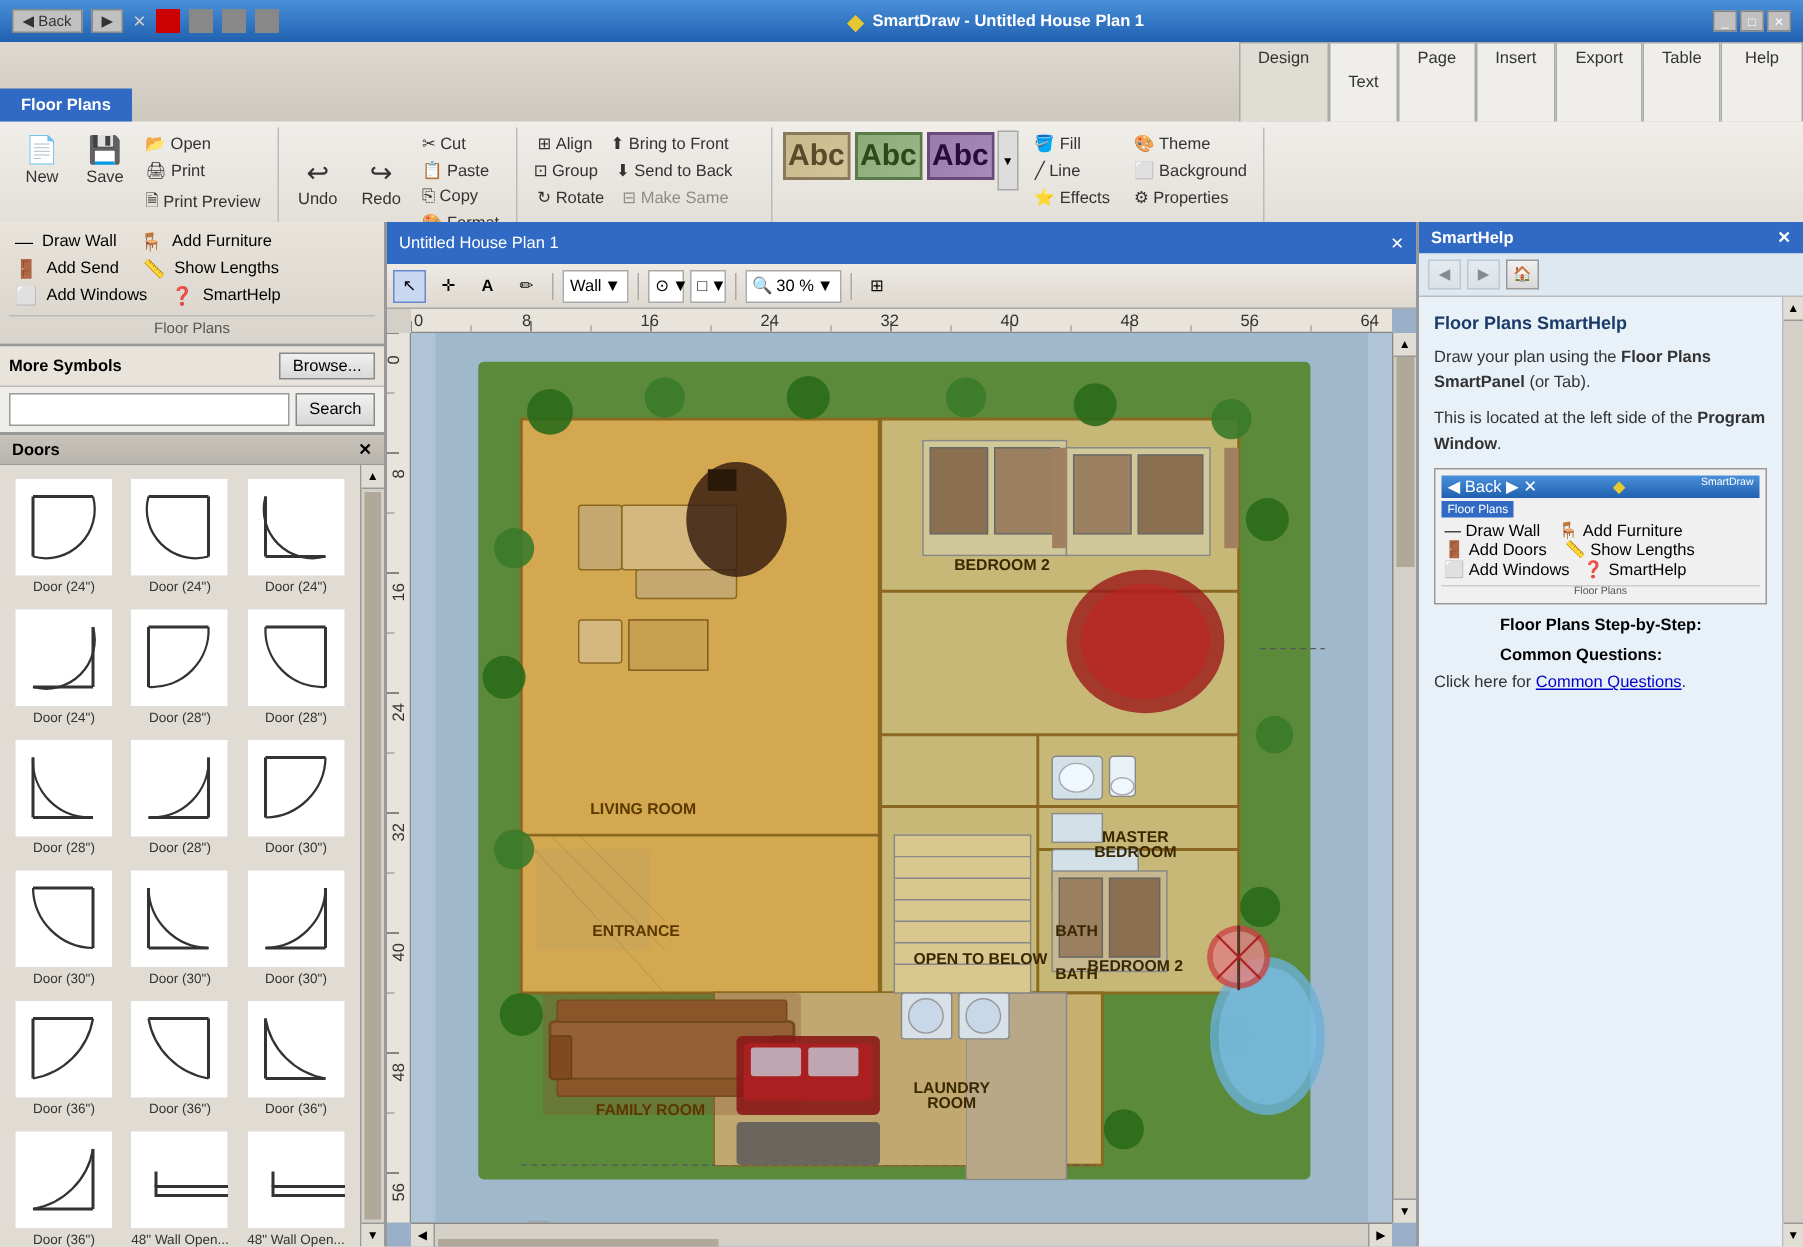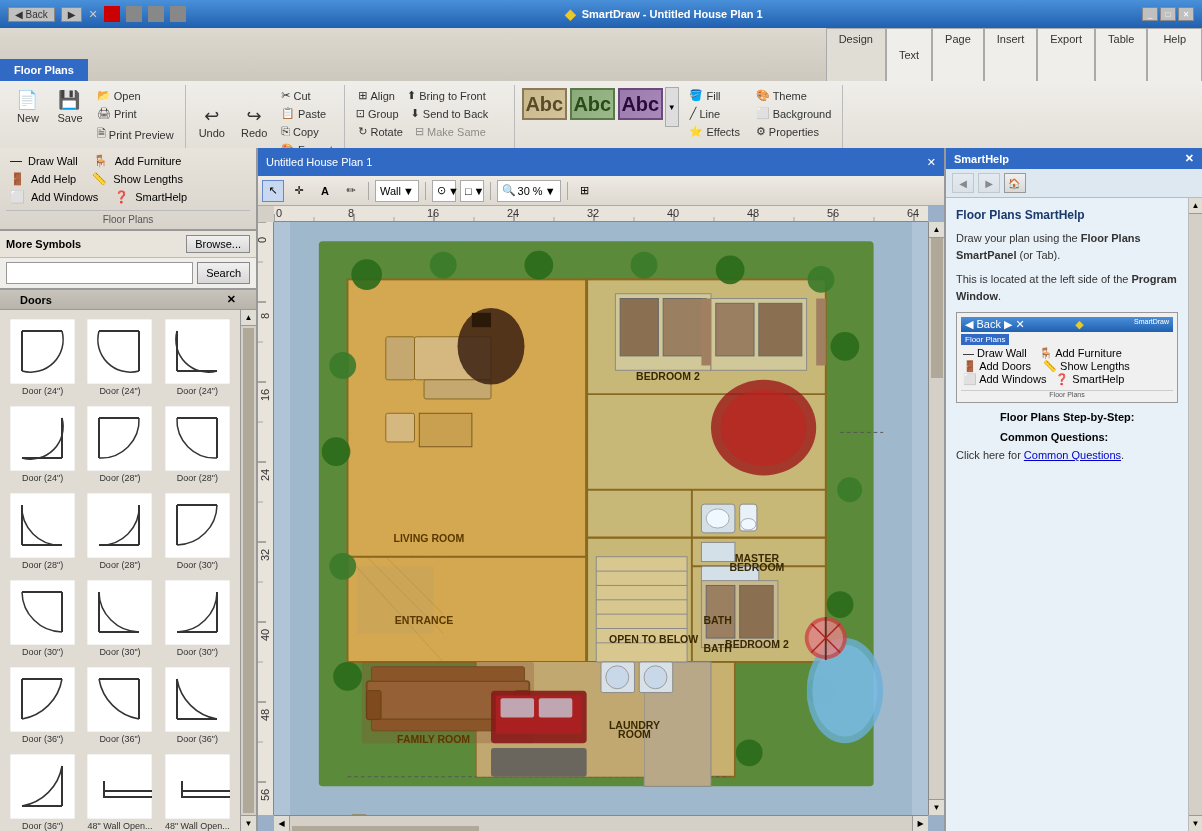--- a/index.html
+++ b/index.html
@@ -358,21 +358,21 @@
         <span>Draw Wall</span>
       </div>
       <div class="fp-item">
         <span style="font-size:12px;">🪑</span>
         <span>Add Furniture</span>
       </div>
     </div>
     <div style="display:flex;gap:8px;flex-wrap:wrap;">
       <div class="fp-item">
         <span style="font-size:12px;">🚪</span>
-        <span>Add Help</span>
+        <span>Add Send</span>
       </div>
       <div class="fp-item">
         <span style="font-size:12px;">📏</span>
         <span>Show Lengths</span>
       </div>
     </div>
     <div style="display:flex;gap:8px;flex-wrap:wrap;">
       <div class="fp-item">
         <span style="font-size:12px;">⬜</span>
         <span>Add Windows</span>
@@ -390,21 +390,21 @@
   <div style="padding:4px 6px;display:flex;align-items:center;justify-content:space-between;border-bottom:1px solid #bbb;background:#e8e4dc;">
     <span style="font-weight:bold;font-size:11px;">More Symbols</span>
     <button style="padding:2px 8px;border:1px solid #888;background:linear-gradient(to bottom,#f0f0f0,#d8d8d8);cursor:pointer;font-size:11px;">Browse...</button>
   </div>
   <div style="display:flex;gap:4px;padding:4px 6px;border-bottom:2px solid #999;background:#f0eeea;">
     <input type="text" style="flex: 1 1 0%; height: 22px; border: 1px solid rgb(153, 153, 153); padding: 2px 4px; font-size: 11px;">
     <button style="padding:2px 8px;border:1px solid #888;background:linear-gradient(to bottom,#f0f0f0,#d8d8d8);cursor:pointer;font-size:11px;">Search</button>
   </div>
 
   <div style="flex:1;overflow:hidden;display:flex;flex-direction:column;">
-    <div id="doors-header" style="display:flex;align-items:center;justify-content:space-between;padding:3px 20px;background:linear-gradient(to bottom,#c8c4bc,#b8b4ac);border-bottom:1px solid #999;">
+    <div id="doors-header" style="display:flex;align-items:center;justify-content:space-between;padding:3px 8px;background:linear-gradient(to bottom,#c8c4bc,#b8b4ac);border-bottom:1px solid #999;">
       <span style="font-weight:bold;">Doors</span>
       <span style="cursor:pointer;font-size:11px;">✕</span>
     </div>
     <div style="flex:1;overflow:hidden;display:flex;">
       <div id="doors-grid" style="flex:1;overflow-y:auto;display:grid;grid-template-columns:repeat(3,1fr);gap:4px;padding:6px;background:#e0dcd4;">
 
       <div class="door-item">
       <svg class="door-svg" viewBox="0 0 65 65" fill="white">
         <rect width="65" height="65" fill="white" stroke="#ccc" stroke-width="0.5"></rect>
         <g transform="translate(12,12)">

